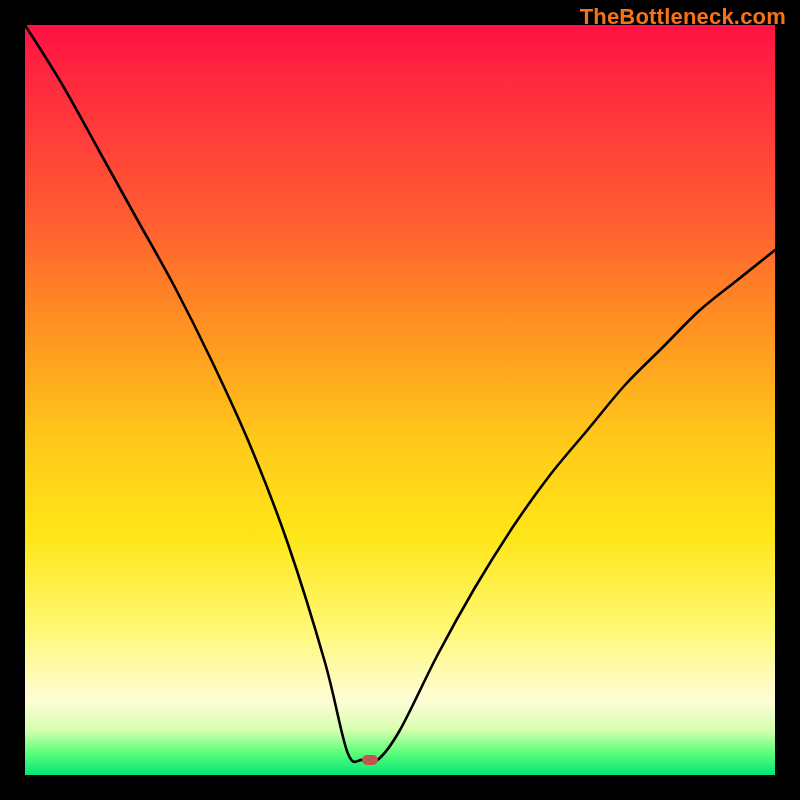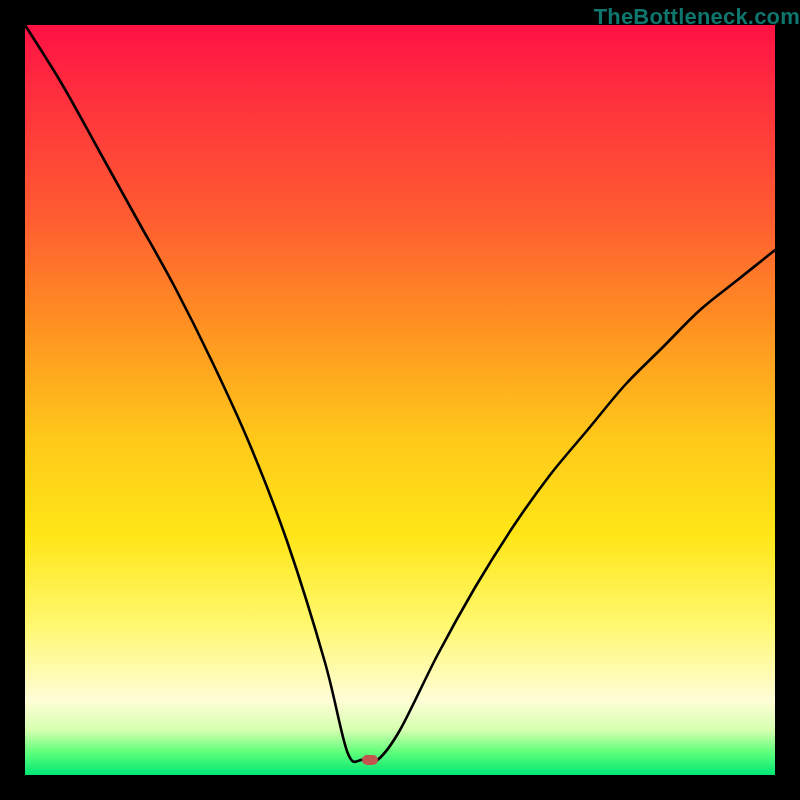--- a/index.html
+++ b/index.html
@@ -35,22 +35,22 @@
       #fff870 80%,
       #fffdd6 90%,
       #d6ffb0 94%,
       #5eff7a 97%,
       #00e676 100%
     );
   }
   .watermark {
     position: absolute;
     top: 4px;
-    right: 0;
-    color: #0f766e;
+    right: 14px;
+    color: #f97316;
     font-size: 22px;
     font-weight: 600;
     letter-spacing: 0.2px;
     user-select: none;
   }
   svg.curve {
     position: absolute;
     left: 0;
     top: 0;
     width: 750px;

